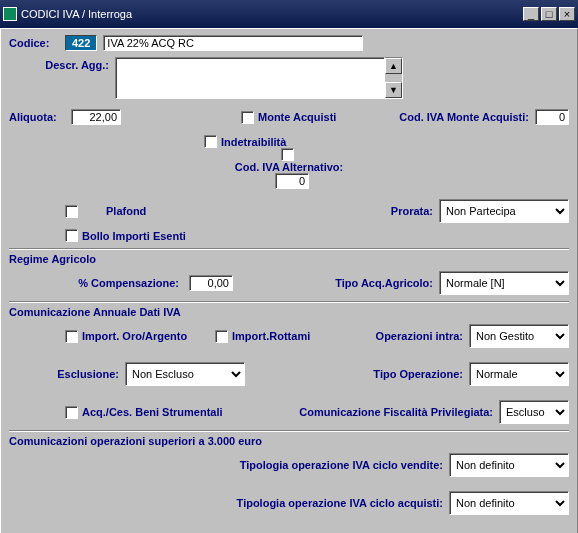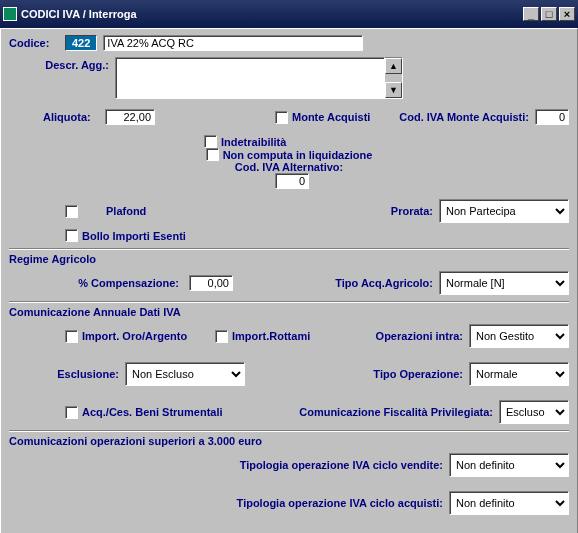--- a/index.html
+++ b/index.html
@@ -14,21 +14,21 @@
     width:578px;
     background:#c0c0c0;
   }
   .titlebar {
     height:24px;
     background: linear-gradient(#2a3a6a,#0a1a4a);
     display:flex;
     align-items:center;
     padding:14px 3px;
     color:#fff;
-    font-weight:bold;
+    font-weight:normal;
   }
   .titlebar .sysicon {
     width:14px;height:14px;
     background:#0a8a5a;
     border:1px solid #fff;
     margin-right:4px;
   }
   .titlebar .title { flex:1; }
   .titlebar .btns { display:flex; }
   .titlebar .btn {
@@ -134,41 +134,40 @@
       <div class="textarea-wrap" style="margin-left:6px;">
         <textarea style="width: 270px; height: 42px;"></textarea>
         <div class="textarea-scroll">
           <div>▲</div>
           <div>▼</div>
         </div>
       </div>
     </div>
 
     <div class="row" style="margin-bottom:10px;">
-      <span class="lbl" style="width:56px;margin-left:34px;">Aliquota:</span>
+      <span class="lbl" style="width:56px;">Aliquota:</span>
       <input type="text" class="num" style="width: 50px; margin-left: 6px;" value="22,00">
       <div style="flex:0 0 120px;"></div>
       <label class="row">
         <span class="chk"></span>
         <span class="chklabel">Monte Acquisti</span>
       </label>
       <div style="flex:1;"></div>
       <span class="lbl right">Cod. IVA Monte Acquisti:</span>
       <input type="text" class="num" style="width: 34px; margin-left: 6px;" value="0">
     </div>
 
     <div class="row" style="margin-bottom:10px;flex-direction:column;">
       <div style="width:56px;"></div>
       <label class="row" style="width:170px;">
         <span class="chk"></span>
         <span class="chklabel">Indetraibilità</span>
       </label>
       <label class="row">
         <span class="chk"></span>
-        <span class="chklabel">Non computa in liquidazione</span>
       </label>
       <div style="flex:1;"></div>
       <span class="lbl right">Cod. IVA Alternativo:</span>
       <input type="text" class="num" style="width: 34px; margin-left: 6px;" value="0">
     </div>
 
     <div class="row" style="margin-bottom:6px;">
       <div style="width:56px;"></div>
       <label class="row" style="width:170px;gap:24px;">
         <span class="chk"></span>

